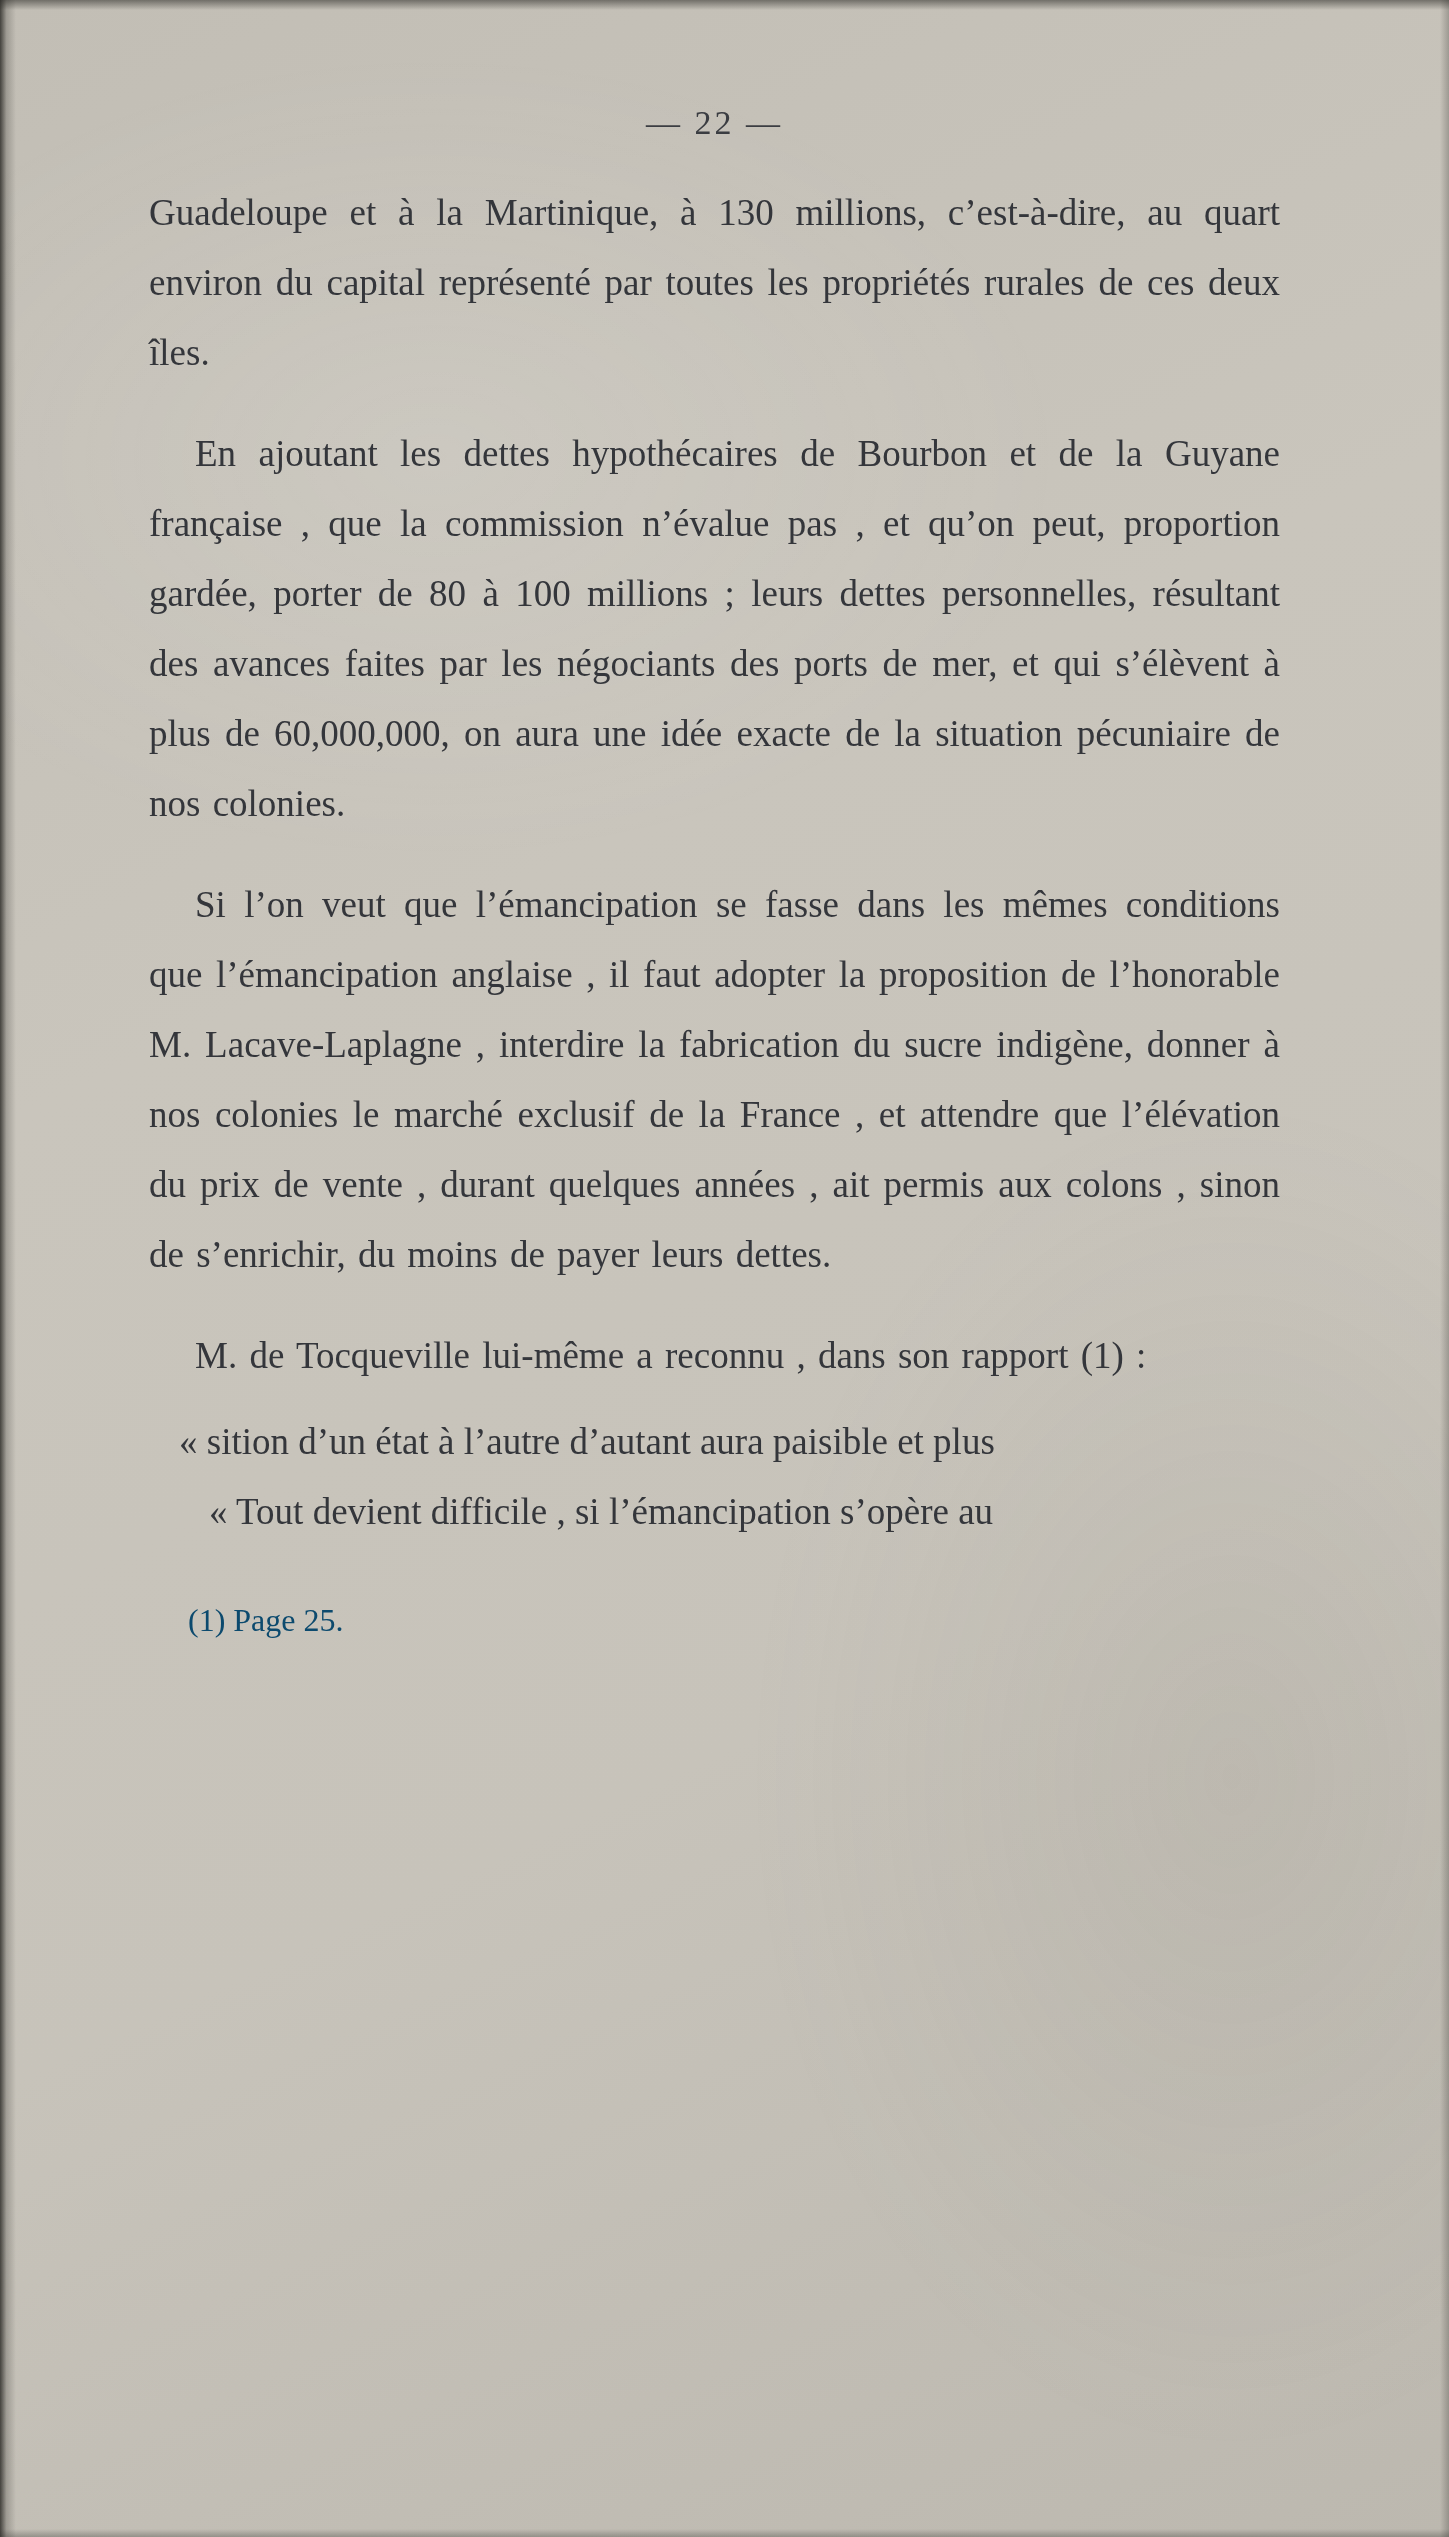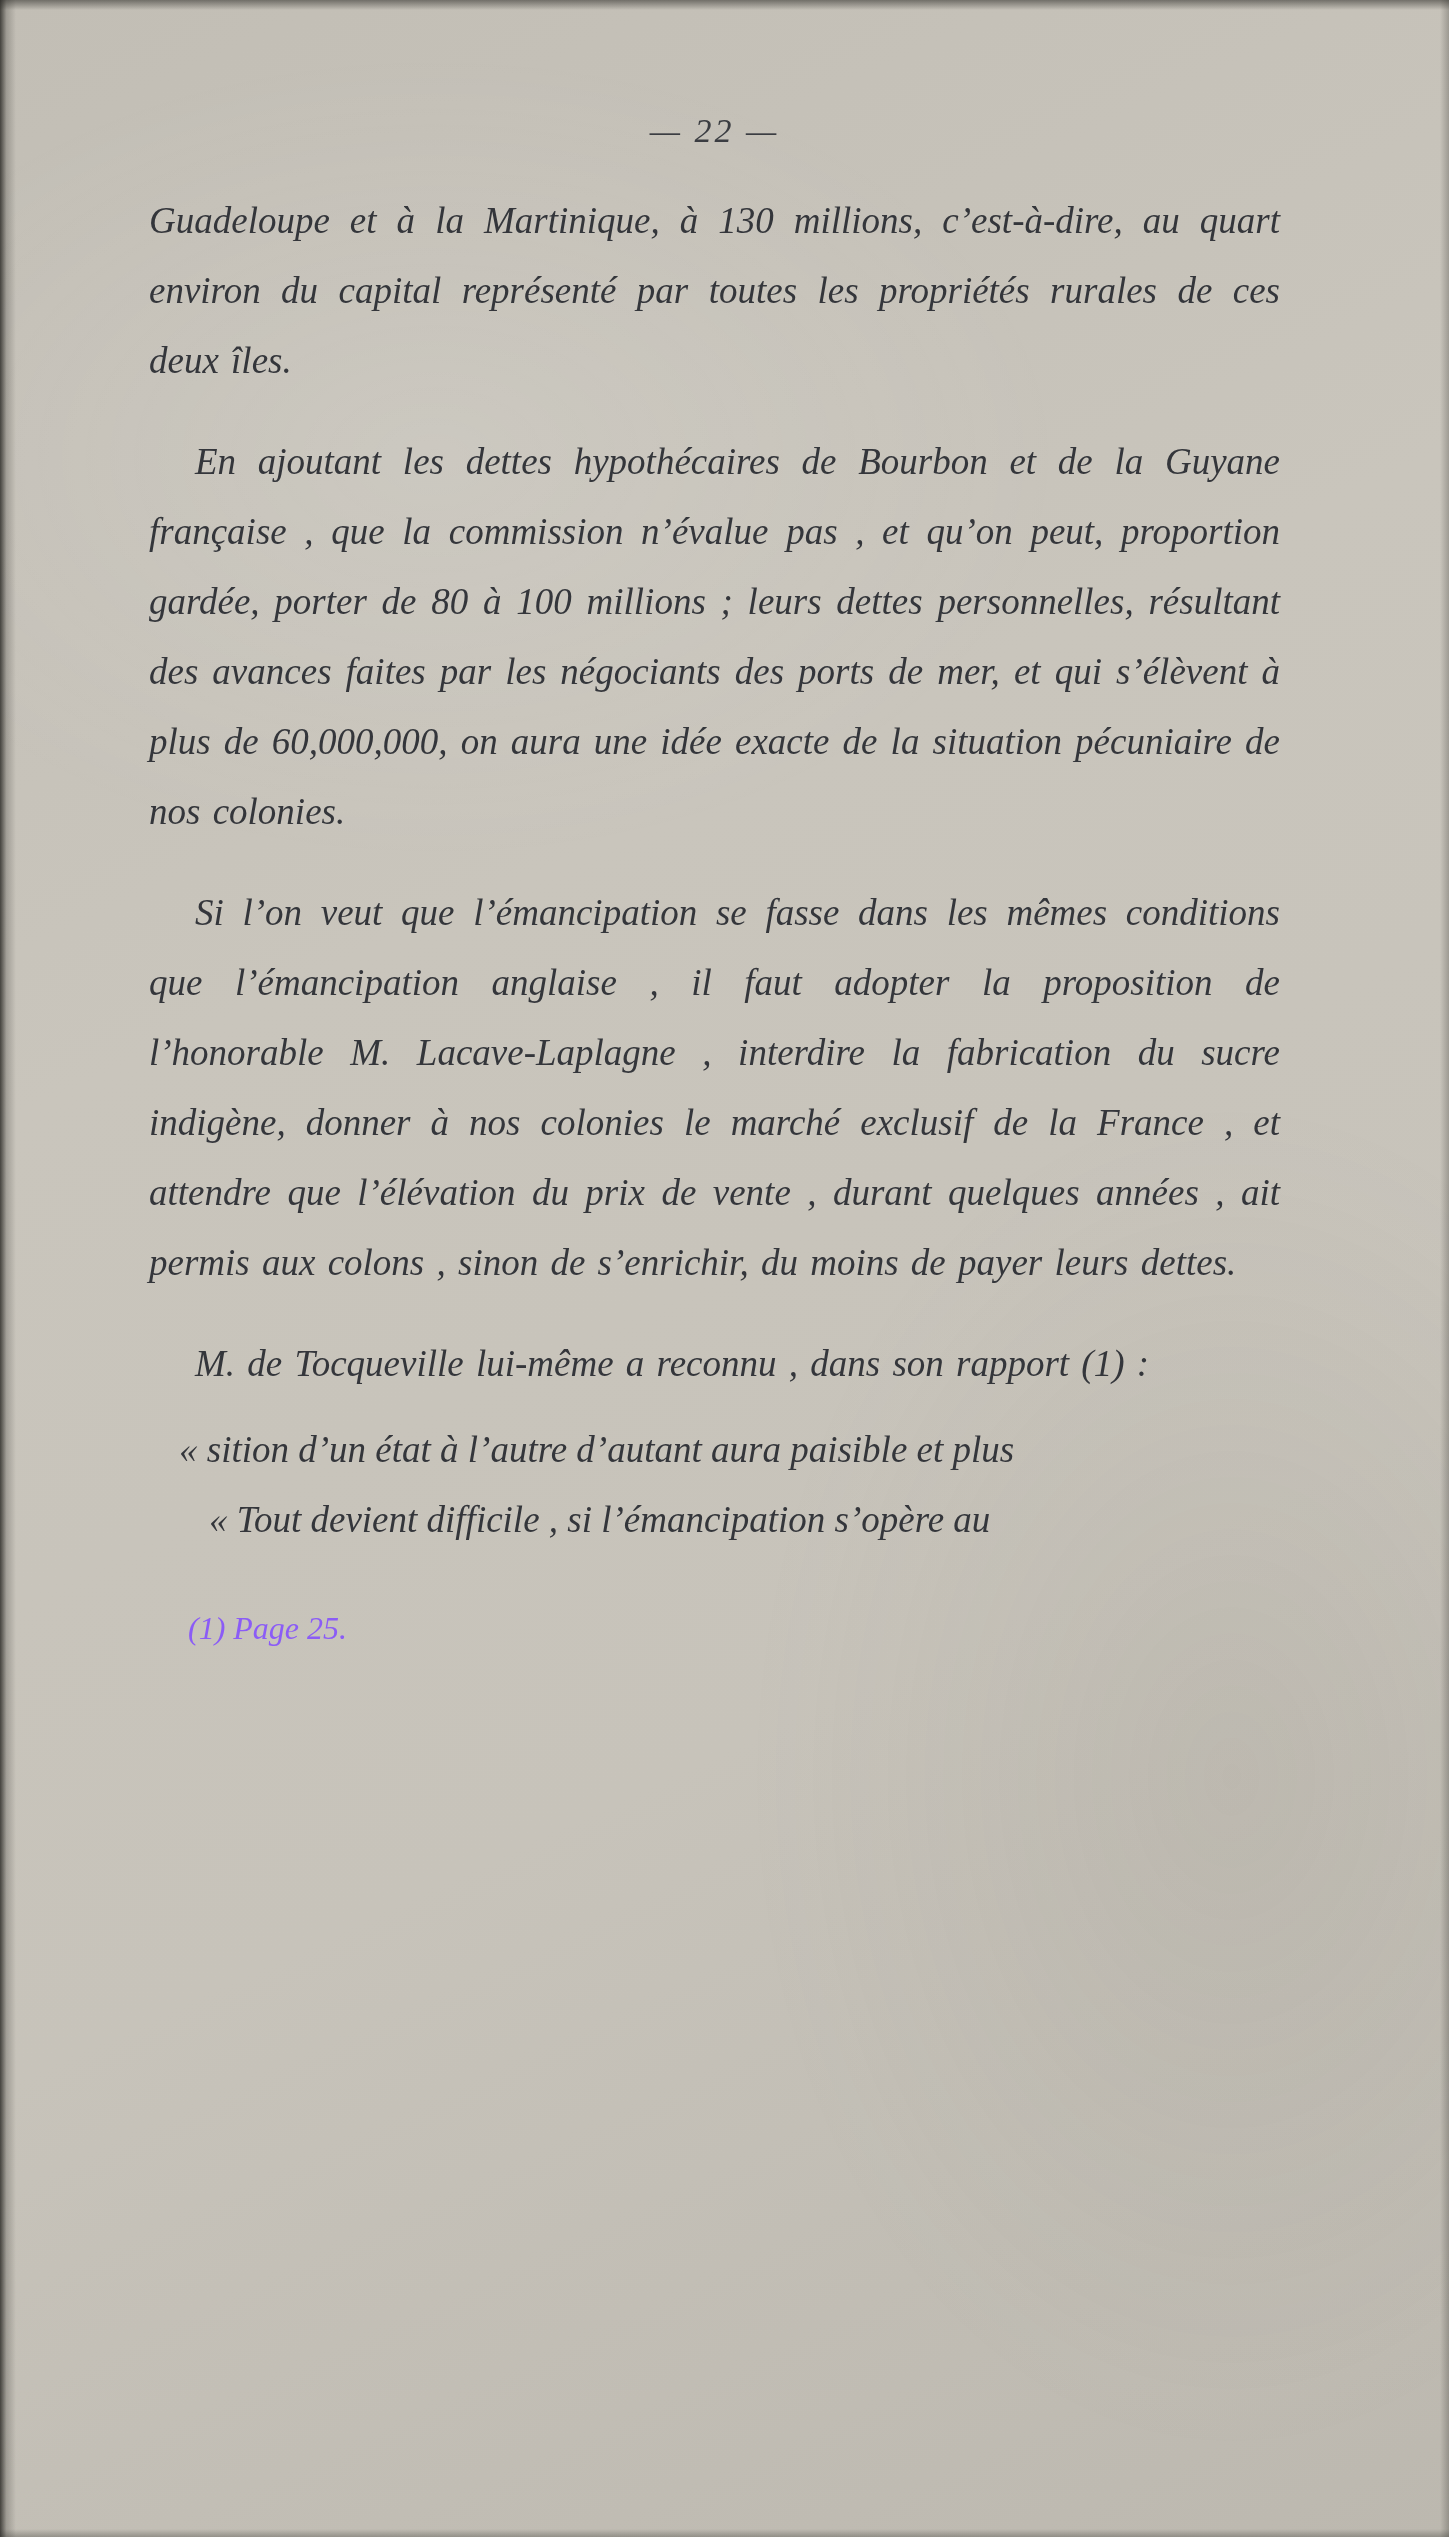--- a/index.html
+++ b/index.html
@@ -45,23 +45,22 @@
     position: absolute;
     left: 0; bottom: 0;
     width: 100%; height: 9px;
     background: linear-gradient(to top, rgba(45,44,40,0.35) 0%, rgba(45,44,40,0) 100%);
     pointer-events: none;
   }
 
   .page-inner {
     position: absolute;
     left: 149px;
-    top: 112px;
+    top: 104px;
     width: 1131px;
-    font-style: italic;
   }
 
   .page-number {
     text-align: center;
     font-size: 34px;
     letter-spacing: 3px;
     color: #3b3d42;
     margin-bottom: 36px;
   }
 
@@ -89,21 +88,21 @@
     white-space: nowrap;
   }
   .quote-line.first {
     padding-left: 30px;
   }
 
   .footnote {
     margin-top: 55px;
     padding-left: 39px;
     font-size: 32px;
-    color: #8b5cf6;
+    color: #0c4a6e;
   }
 </style>
 </head>
 <body>
 
 <div class="edge-left"></div>
 <div class="edge-top"></div>
 <div class="edge-right"></div>
 <div class="edge-bottom"></div>
 

